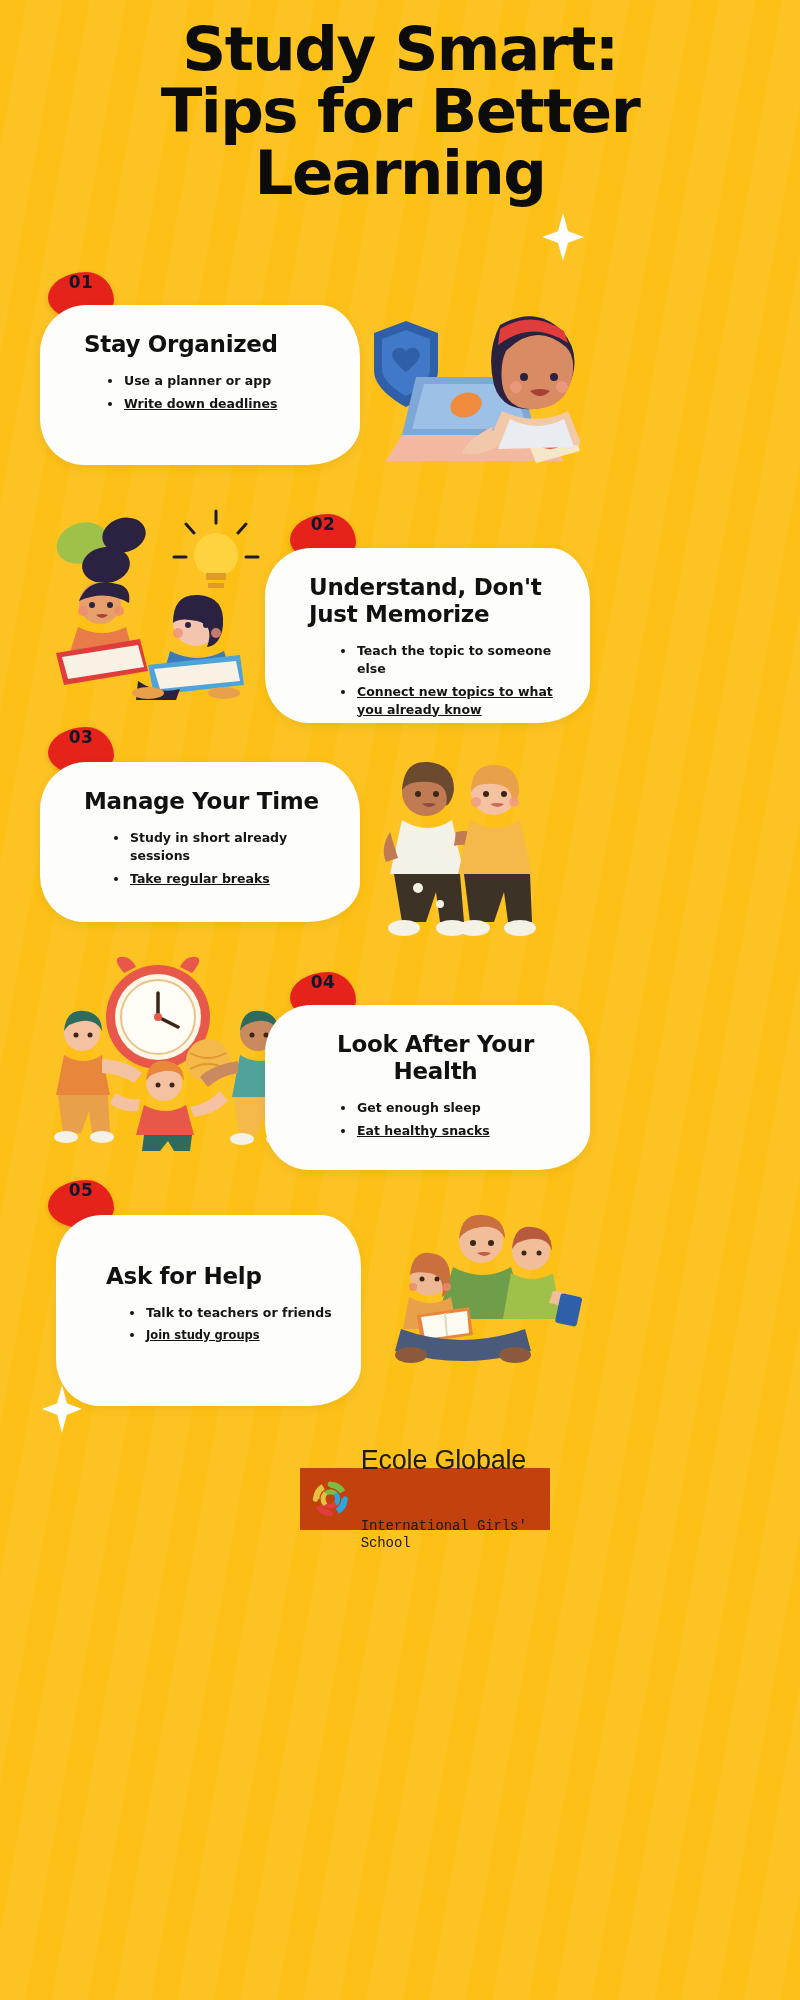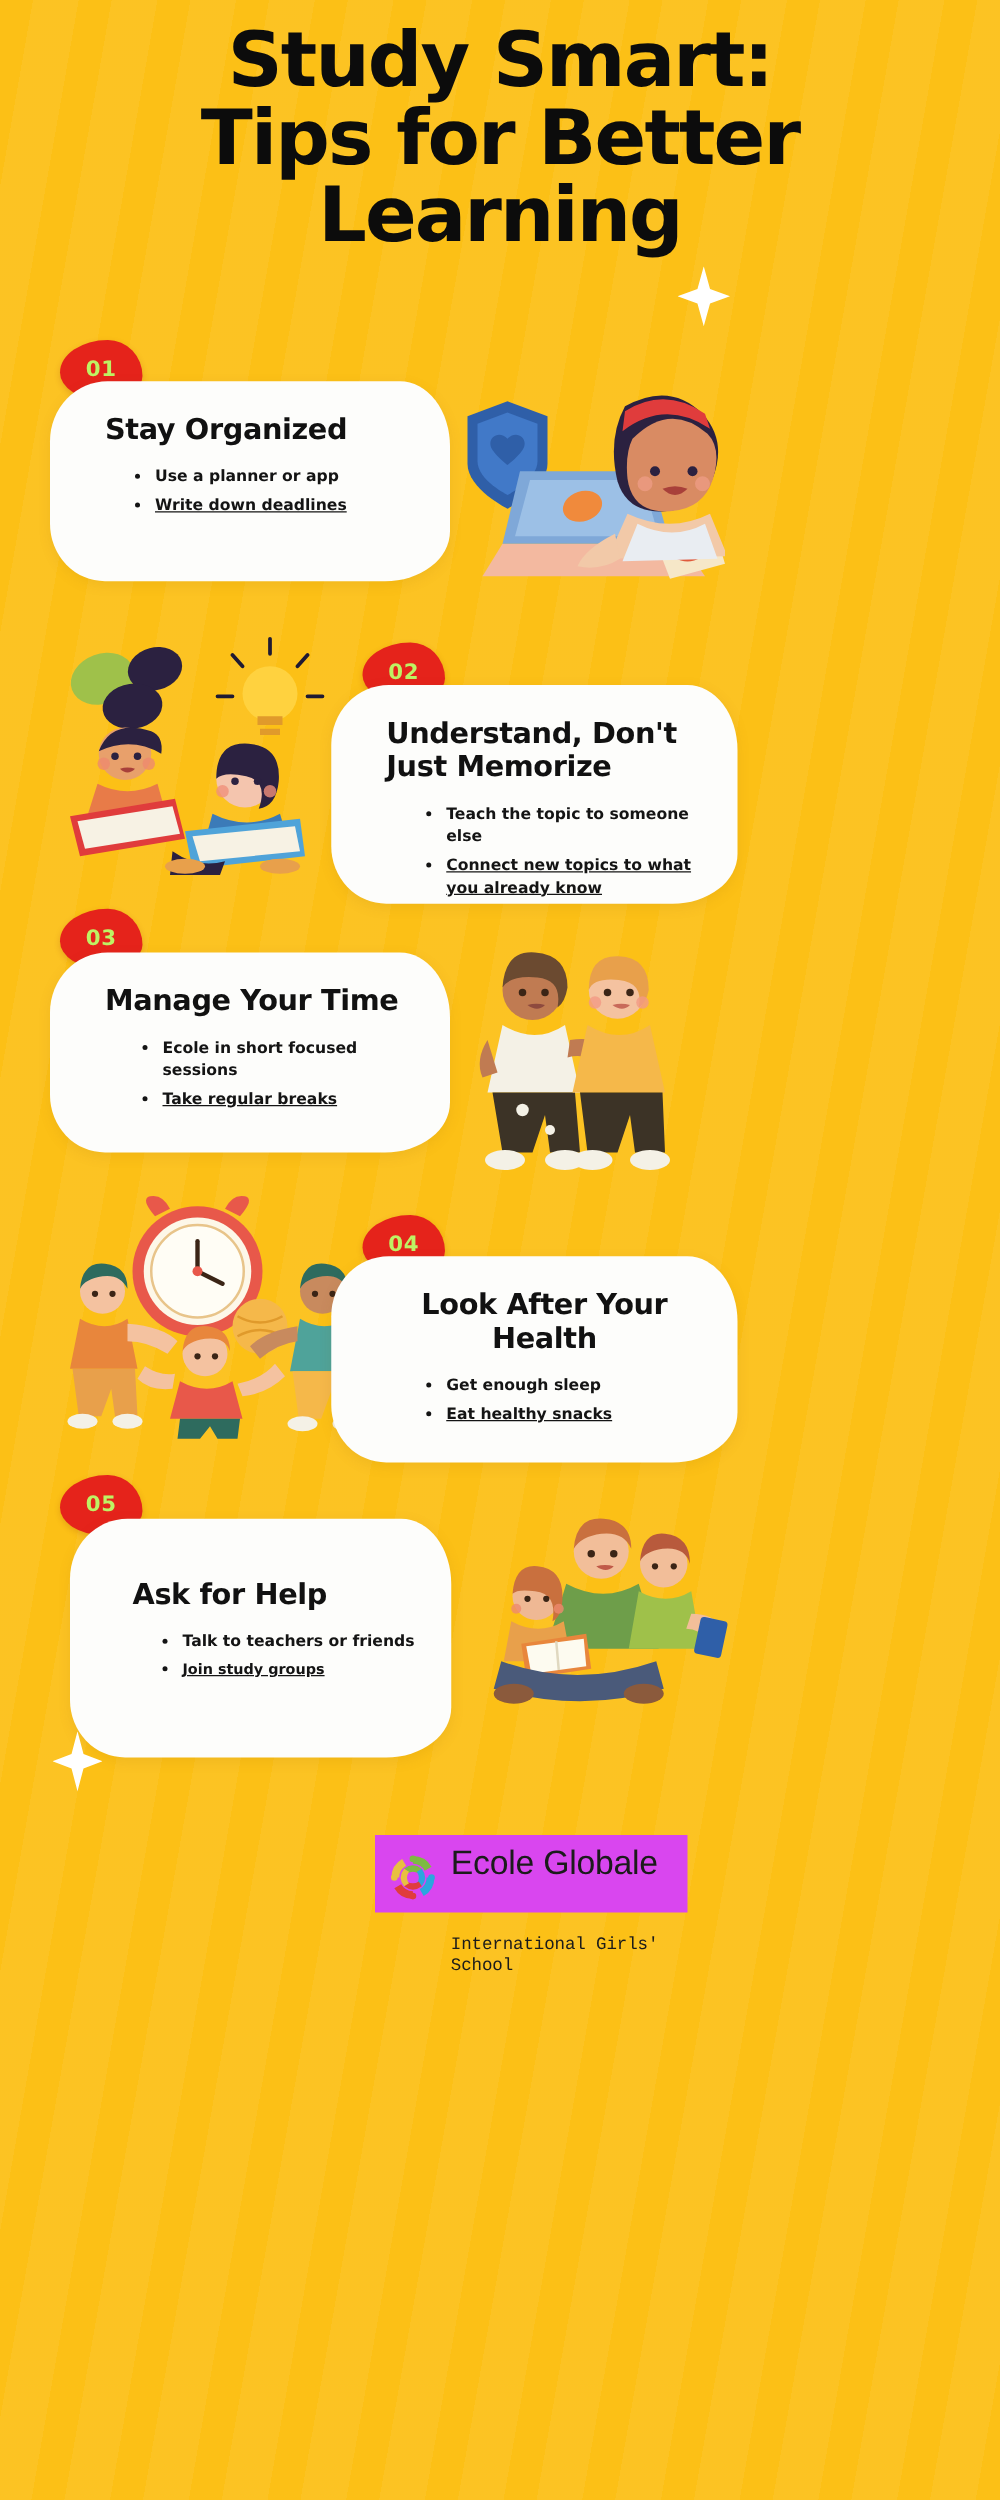--- a/index.html
+++ b/index.html
@@ -74,37 +74,37 @@
     width:4px; height:4px; border-radius:50%;
     background:#141414;
   }
 
   
   .badge {
     position:absolute;
     width:66px; height:48px;
     background:#E5231B;
     border-radius:58% 42% 48% 52% / 54% 60% 40% 46%;
-    color:#bef264;
+    color:#0f172a;
     font-family:"DejaVu Sans", sans-serif;
     font-weight:bold;
     font-size:17px;
-    display:flex; align-items:center; justify-content:center;
+    display:flex; justify-content:center;
     letter-spacing:0.5px;
     box-shadow:0 2px 5px rgba(120,30,10,0.18);
   }
 
   
   .illus { position:absolute; }
 
   
   .logo-box {
     position:absolute;
-    background:#d946ef;
-    display:flex; 
+    background:#c2410c;
+    display:flex; align-items:center;
     padding:8px 14px 8px 10px;
     gap:10px;
   }
   .logo-text-main {
     font-family:"Liberation Sans", sans-serif;
     font-size:27px; color:#1b1b1b; line-height:1.05;
     letter-spacing:-0.2px;
   }
   .logo-text-sub {
     font-family:Liberation Mono, monospace;
@@ -249,21 +249,21 @@
     <ellipse cx="160" cy="180" rx="16" ry="8" fill="#F4F1E6"></ellipse>
   </svg>
 
   <div class="badge" style="left:48px; top:727px;">
     <span>03</span>
   </div>
 
   <div class="card" style="left:40px; top:762px; width:320px; height:160px;">
     <div class="card-title" style="font-size:23px; margin-left:14px;">Manage Your Time</div>
     <ul>
-      <li style="font-size:12.5px; margin-left:40px;">Ecole in short focused sessions</li>
+      <li style="font-size:12.5px; margin-left:40px;">Study in short already sessions</li>
       <li style="font-size:12.5px; margin-left:40px;">Take regular breaks</li>
     </ul>
   </div>
 
   <svg class="illus" style="left:38px; top:955px;" width="270" height="200" viewBox="0 0 270 200">
 
     <circle cx="120" cy="62" r="52" fill="#E8584A"></circle>
     <circle cx="120" cy="62" r="43" fill="#FDF7E8"></circle>
     <circle cx="120" cy="62" r="37" fill="#FFFDF5" stroke="#E8C48A" stroke-width="2"></circle>
     <line x1="120" y1="62" x2="120" y2="38" stroke="#3B2516" stroke-width="3.5" stroke-linecap="round"></line>

